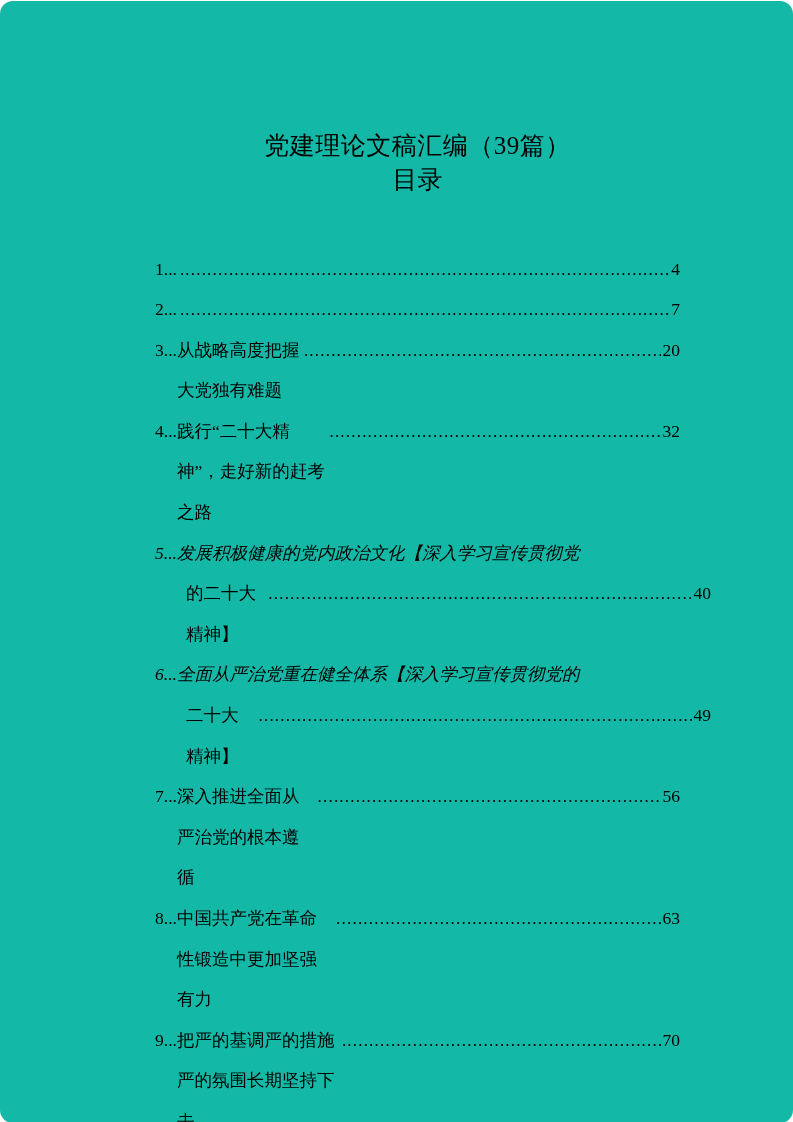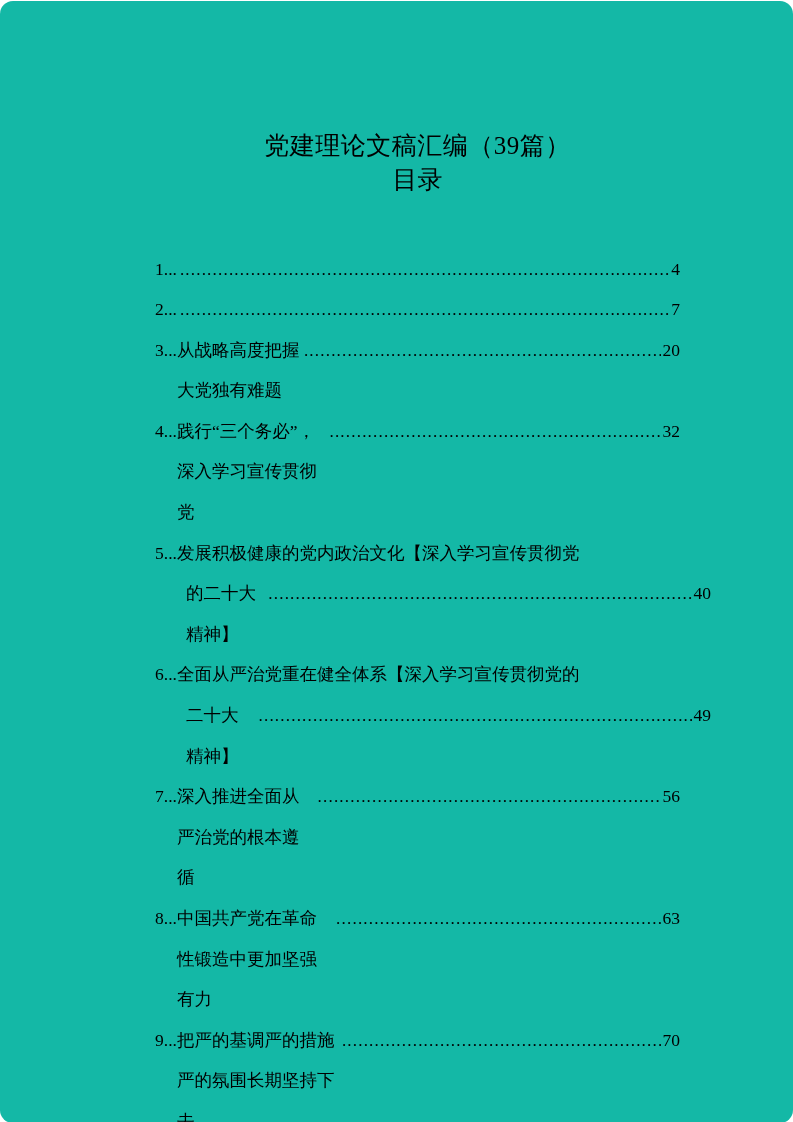--- a/index.html
+++ b/index.html
@@ -83,20 +83,21 @@
   }
   
   .toc-entry.wrap .line2 {
     display: flex;
     align-items: baseline;
     width: 100%;
     padding-left: 31px;
   }
   .toc-entry.wrap .line1 {
     display: block;
+    font-style: italic;
   }
 </style>
 </head>
 <body>
 
 <div class="page">
   <div class="content">
     <div class="doc-title">党建理论文稿汇编（39篇）</div>
     <div class="doc-subtitle">目录</div>
     <div class="toc">
@@ -118,21 +119,21 @@
           <span class="toc-row">
             <span class="toc-num">3...</span>
             <span class="toc-text">从战略高度把握大党独有难题</span>
             <span class="toc-leader">........................................................................................................................</span>
             <span class="toc-page">20</span>
           </span>
         </a>
         <a class="toc-entry" href="#">
           <span class="toc-row">
             <span class="toc-num">4...</span>
-            <span class="toc-text">践行“三个务必”，深入学习宣传贯彻党</span>
+            <span class="toc-text">践行“二十大精神”，走好新的赶考之路</span>
             <span class="toc-leader">........................................................................................................................</span>
             <span class="toc-page">32</span>
           </span>
         </a>
         <a class="toc-entry wrap" href="#">
           <span class="line1"><span class="toc-num">5...</span><span class="toc-text">发展积极健康的党内政治文化【深入学习宣传贯彻党</span></span>
           <span class="line2">
             <span class="toc-text">的二十大精神】</span>
             <span class="toc-leader">........................................................................................................................</span>
             <span class="toc-page">40</span>

